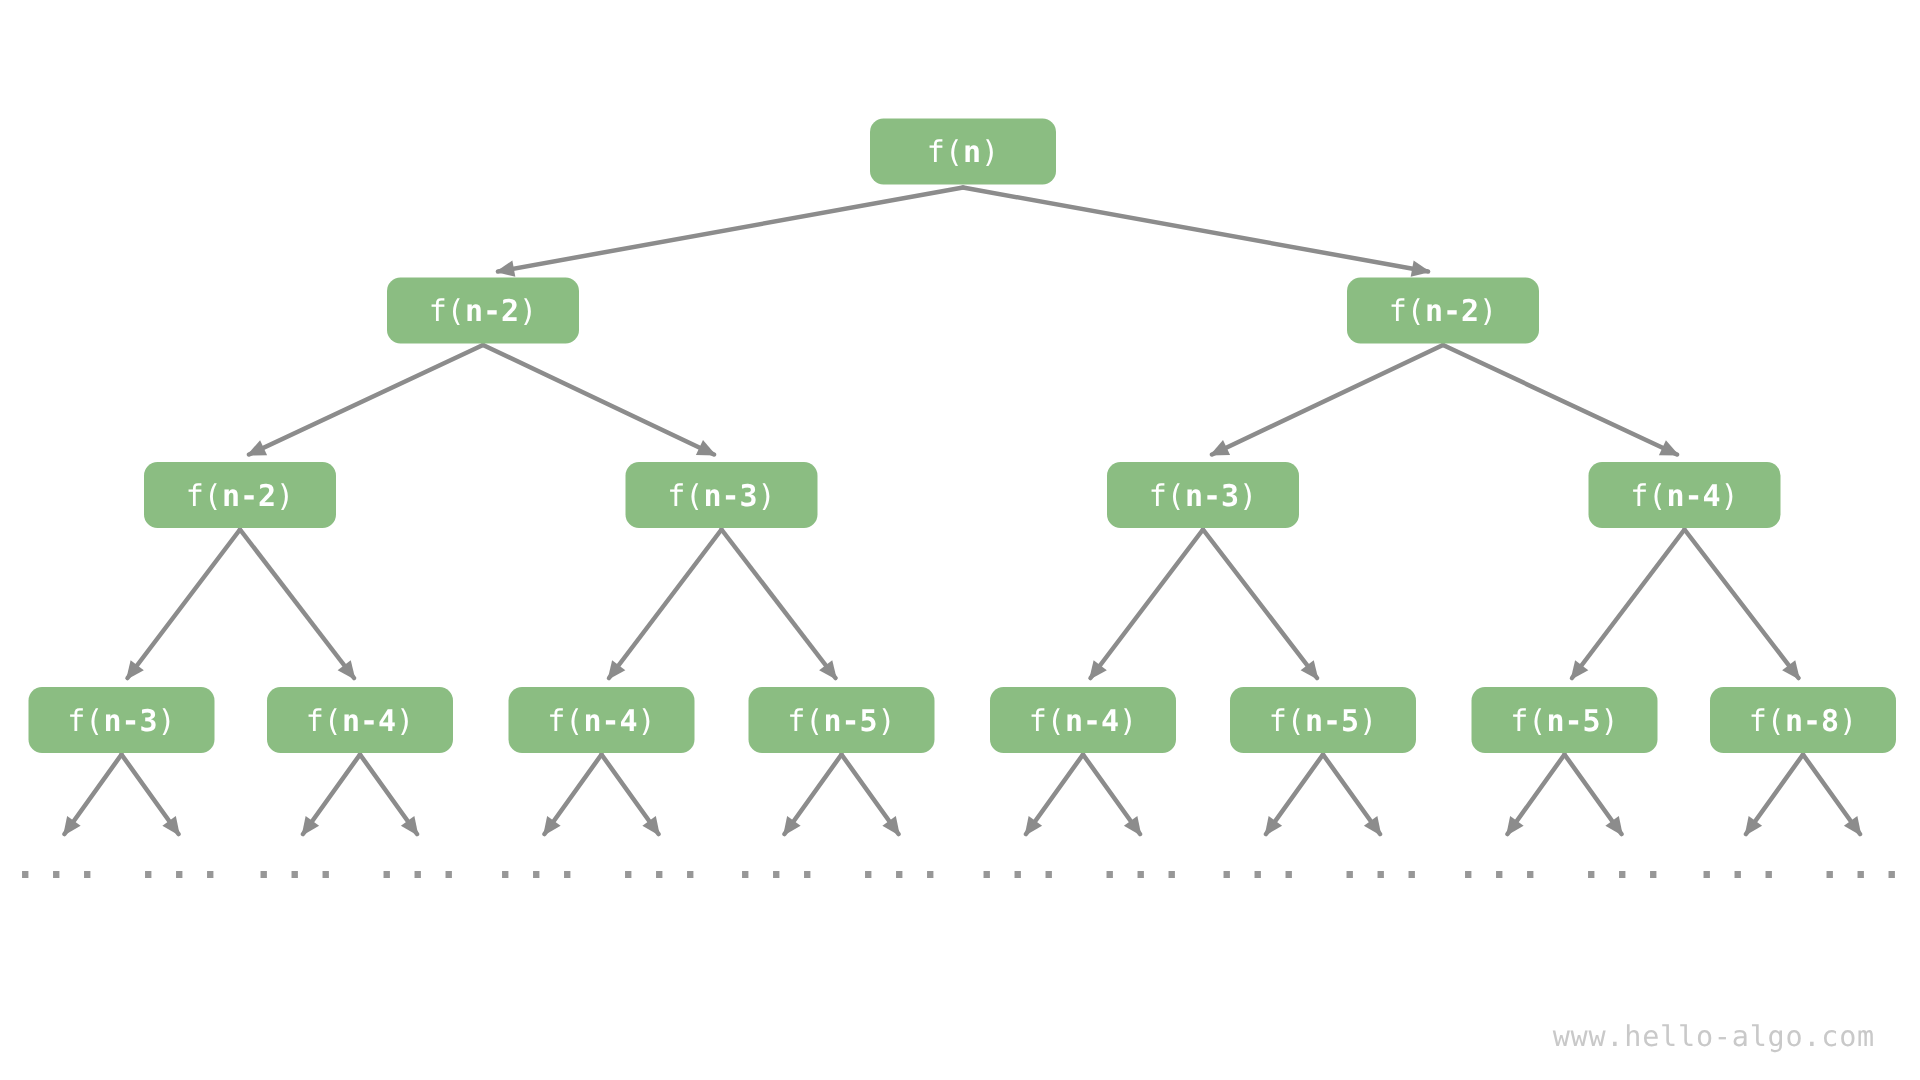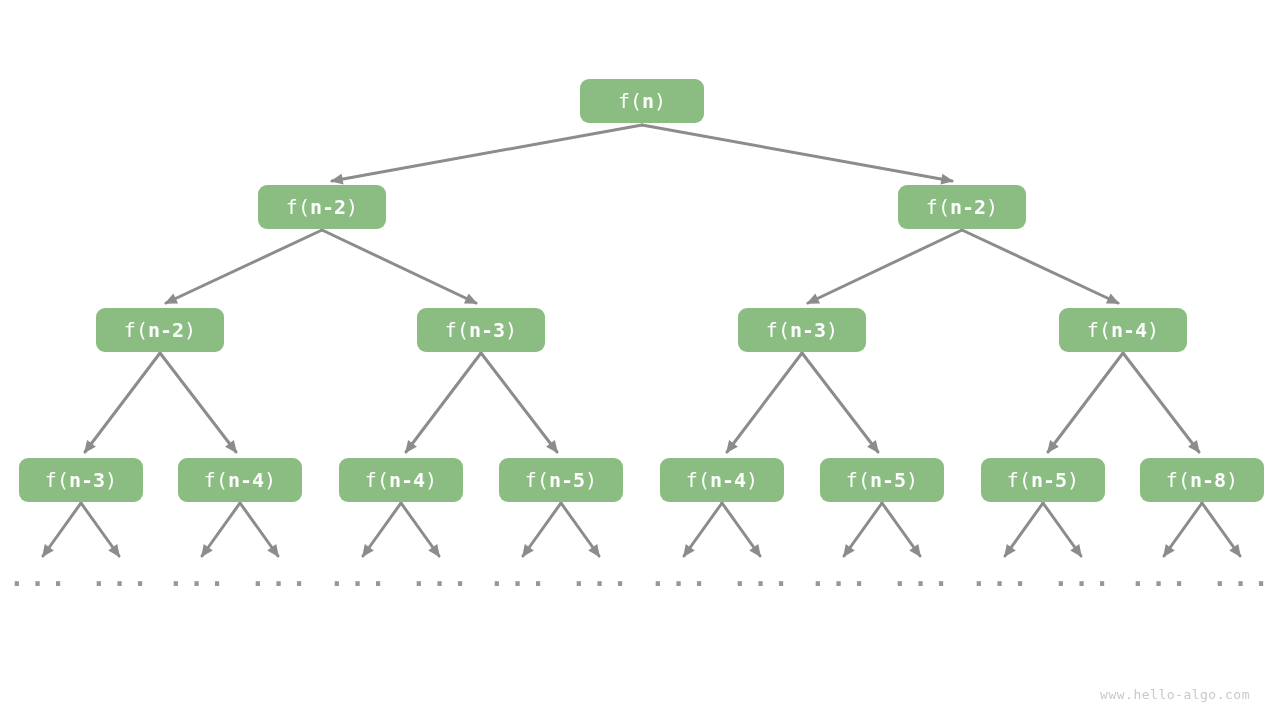--- a/index.html
+++ b/index.html
@@ -40,21 +40,21 @@
     color: #979797;
     font-weight: bold;
     font-size: 26px;
     letter-spacing: 5px;
     line-height: 22px;
   }
   .watermark {
     position: absolute;
     right: 30px;
     bottom: 18px;
-    font-size: 13px;
+    font-size: 19px;
     color: #c9c9c9;
     letter-spacing: 0.5px;
   }
 </style>
 </head>
 <body>
 
 <div class="canvas">
 
   <svg class="edges" width="1280" height="720" viewBox="0 0 1280 720">

